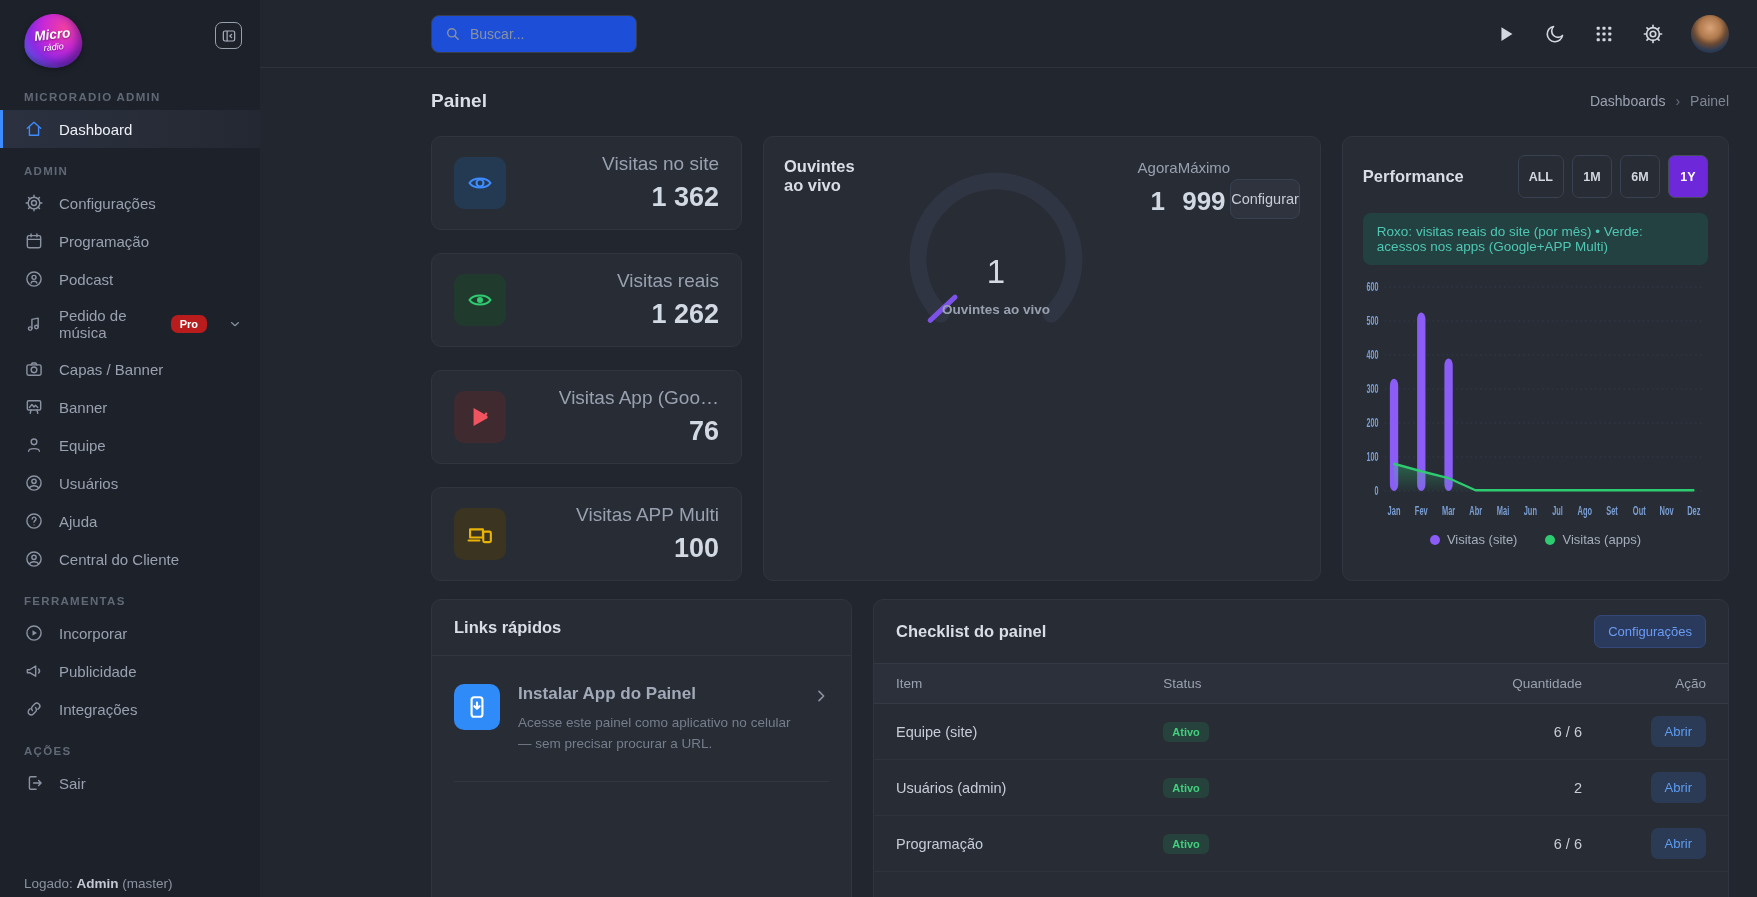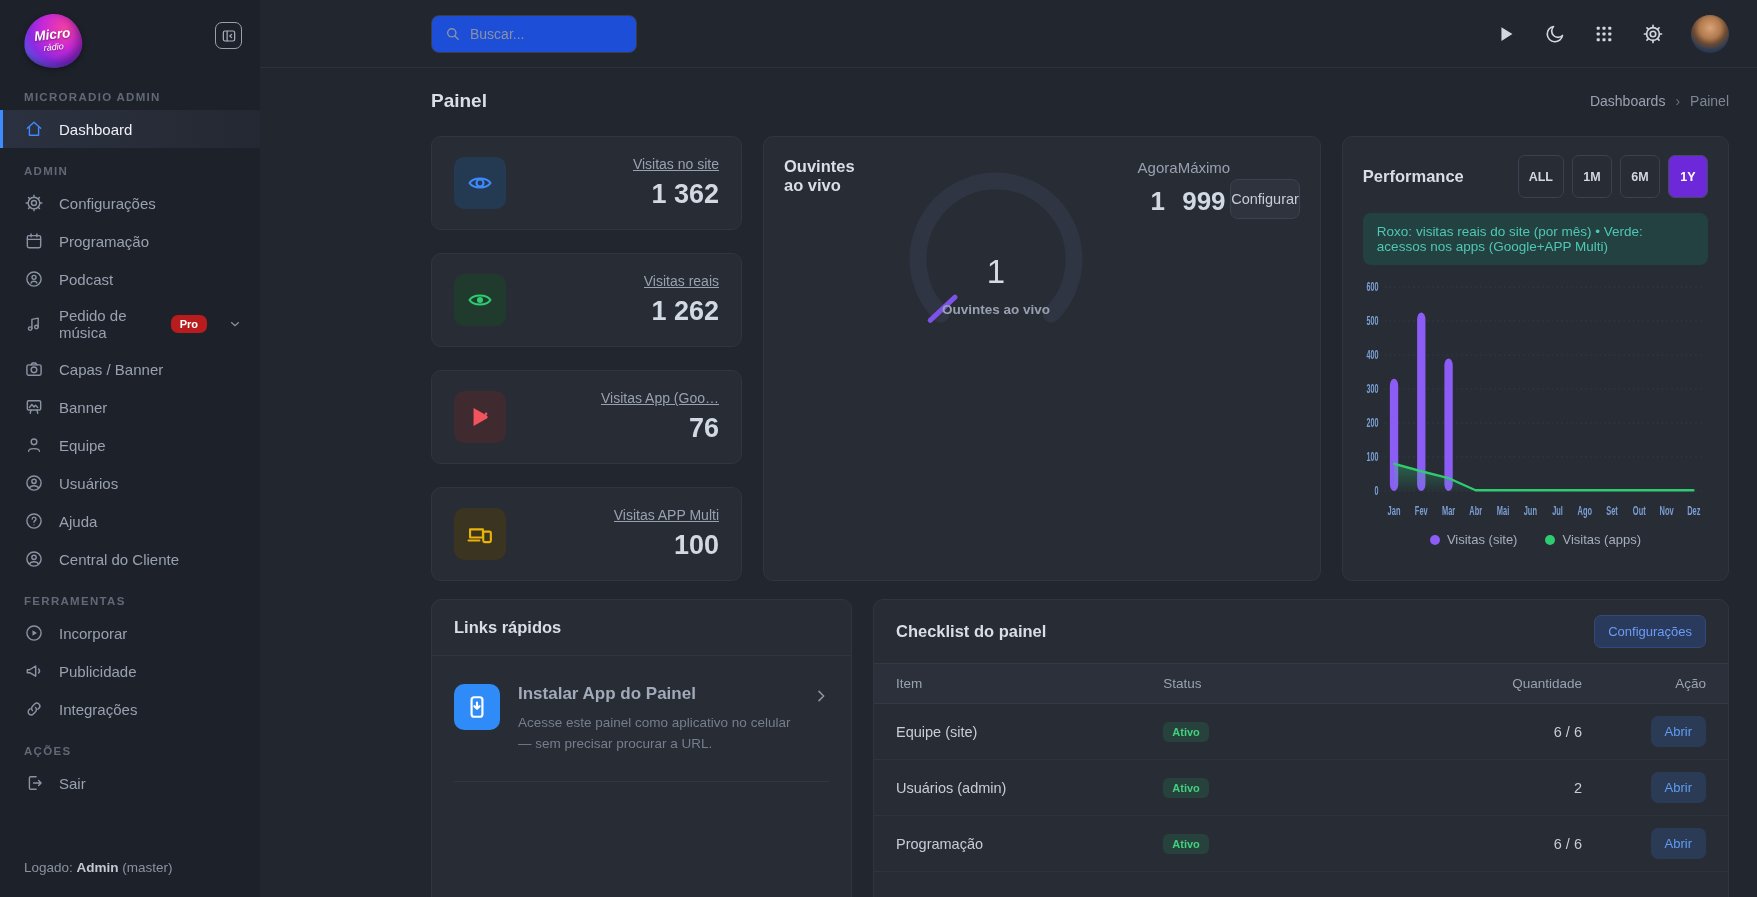--- a/index.html
+++ b/index.html
@@ -31,21 +31,21 @@
   .section-label { padding:17px 24px 7px; font-size:11.5px; font-weight:bold; letter-spacing:1.3px; color:#616976; }
   .nav-item { display:flex; align-items:center; gap:15px; padding:9px 18px 9px 24px; color:#99a1b0; font-size:15px; cursor:pointer; position:relative; }
   .nav-item .nicon { width:20px; height:20px; color:#8b93a2; display:flex; }
   .nav-item .nicon svg { width:20px; height:20px; }
   .nav-item.active { background:linear-gradient(90deg,#2b3140 0%, #262b36 70%, #232832 100%); color:#edf0f5; }
   .nav-item.active::before { content:''; position:absolute; left:0; top:0; bottom:0; width:3px; background:#3d8bfd; }
   .nav-item.active .nicon { color:#3d8bfd; }
   .pro-badge { margin-left:6px; background:#b91c1c; color:#fff; font-size:11px; font-weight:bold; padding:3px 9px; border-radius:7px; }
   .nav-chevron { margin-left:6px; color:#8a92a0; display:flex; }
   .nav-chevron svg { width:14px; height:14px; }
-  .sidebar-footer { margin-top:auto; padding:16px 24px 22px; font-size:13.5px; color:#8a92a0; }
+  .sidebar-footer { margin-top:auto; padding:16px 24px 6px; font-size:13.5px; color:#8a92a0; }
   .sidebar-footer b { color:#c3c9d3; }
 
   
   .main { flex:1; display:flex; flex-direction:column; min-width:0; }
   .topbar { height:68px; flex:0 0 68px; display:flex; align-items:center; padding:0 28px 0 171px; border-bottom:1px solid #2d323c; }
   .search { width:206px; height:38px; background:#1d4ed8; border:1px solid #383e4a; border-radius:8px; display:flex; align-items:center; gap:9px; padding:0 12px; }
   .search .sicon { color:#8a92a0; display:flex; }
   .search .sicon svg { width:17px; height:17px; }
   .search input { flex:1; background:transparent; border:none; outline:none; color:#c3c9d3; font-size:14px; font-family:inherit; min-width:0; }
   .search input::placeholder { color:#8a92a0; }
@@ -69,21 +69,21 @@
 
   .row1 { display:flex; gap:21px; height:445px; }
   .row2 { display:flex; gap:21px; margin-top:18px; height:372px; }
 
   
   .stats-col { flex:0 0 311px; display:flex; flex-direction:column; gap:23px; }
   .stat-card { flex:1; display:flex; align-items:center; padding:0 22px; }
   .stat-tile { width:52px; height:52px; border-radius:10px; display:flex; align-items:center; justify-content:center; }
   .stat-tile svg { width:28px; height:28px; }
   .stat-meta { margin-left:auto; text-align:right; min-width:0; }
-  .stat-label { font-size:14px; color:#99a1b0; margin-bottom:7px; white-space:nowrap; overflow:hidden;text-decoration:underline; }
+  .stat-label { font-size:19px; color:#99a1b0; margin-bottom:7px; white-space:nowrap; overflow:hidden; }
   .stat-value { font-size:27px; font-weight:bold; color:#d3d9e2; }
 
   
   .gauge-card { flex:0 0 323px; padding:20px; display:flex; flex-direction:row; }
   .gauge-wrap { margin:6px auto 0; }
   .live-stats { display:flex; margin-top:2px; }
   .live-stat { flex:1; text-align:center; }
   .live-stat .lbl { font-size:15px; color:#99a1b0; }
   .live-stat .val { font-size:26px; font-weight:bold; color:#d3d9e2; margin-top:10px; }
   .config-btn { margin-top:22px; height:40px; width:100%; background:#2e333e; border:1px solid #3a4150; border-radius:8px; color:#c6cbd4; font-size:14.5px; font-family:inherit; cursor:pointer; }

